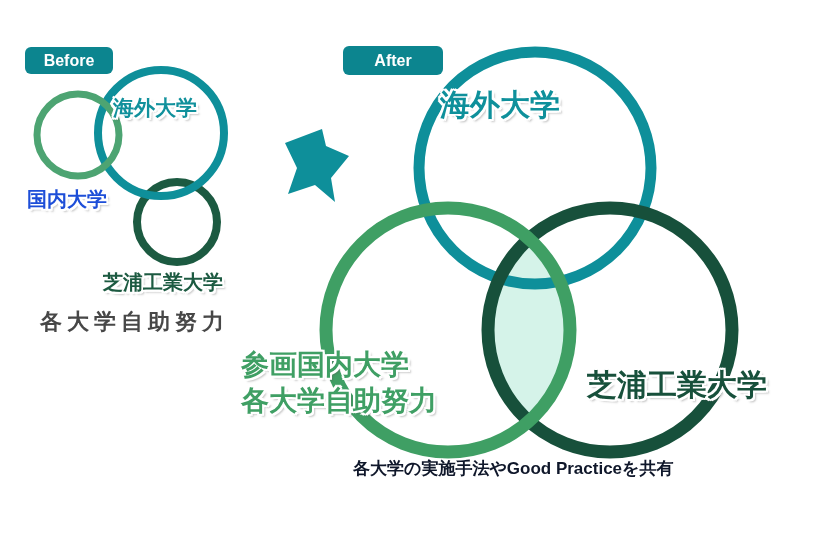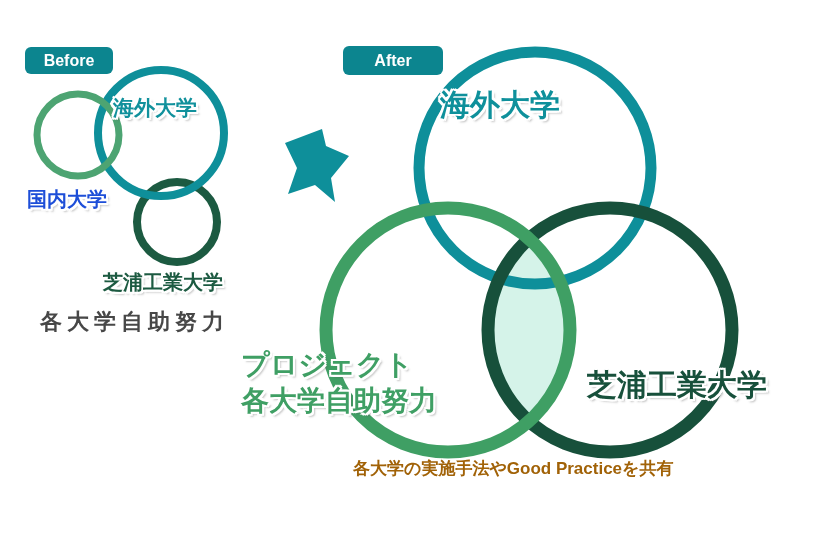--- a/index.html
+++ b/index.html
@@ -48,21 +48,21 @@
   .lbl-shibaura-before { left: 103px; top: 270px; width: 150px; font-size: 20px; color: #1c5a41; }
   .caption-before {
     left: 40px; top: 309px; width: 240px;
     font-size: 22px; letter-spacing: 5px; color: #474747;
   }
   .lbl-overseas-after { left: 440px; top: 87px;  width: 180px; font-size: 30px; color: #0e909b; }
   .lbl-project-after  { left: 241px; top: 347px; width: 220px; font-size: 28px; color: #3f9f64; white-space: normal; line-height: 1.28; }
   .lbl-shibaura-after { left: 587px; top: 367px; width: 220px; font-size: 30px; color: #17503b; }
   .caption-after {
     left: 353px; top: 458px; width: 400px;
-    font-size: 17px; color: #a16207; line-height: 1.35;
+    font-size: 17px; color: #0f172a; line-height: 1.35;
     text-shadow: -1px -1px 0 #fff, 1px -1px 0 #fff, -1px 1px 0 #fff, 1px 1px 0 #fff;
   }
 </style>
 </head>
 <body>
 
 <div class="canvas">
 
   <svg class="diagram" viewBox="0 0 840 560">
     <defs>
@@ -86,21 +86,21 @@
   <div class="badge badge-before">Before</div>
   <div class="badge badge-after">After</div>
 
   <div class="lbl halo lbl-overseas-before">海外大学</div>
   <div class="lbl halo lbl-domestic-before">国内大学</div>
   <div class="lbl halo lbl-shibaura-before">芝浦工業大学</div>
   <div class="lbl caption-before">各大学自助努力</div>
 
   <div class="lbl halo lbl-overseas-after">海外大学</div>
   <div class="lbl halo lbl-project-after">
-    <div>プロジェクト</div>
+    <div>参画国内大学</div>
     <div>各大学自助努力</div>
   </div>
   <div class="lbl halo lbl-shibaura-after">芝浦工業大学</div>
   <div class="lbl caption-after">
     <div>各大学の実施手法やGood Practiceを共有</div>
   </div>
 
 </div>
 
 </body></html>

